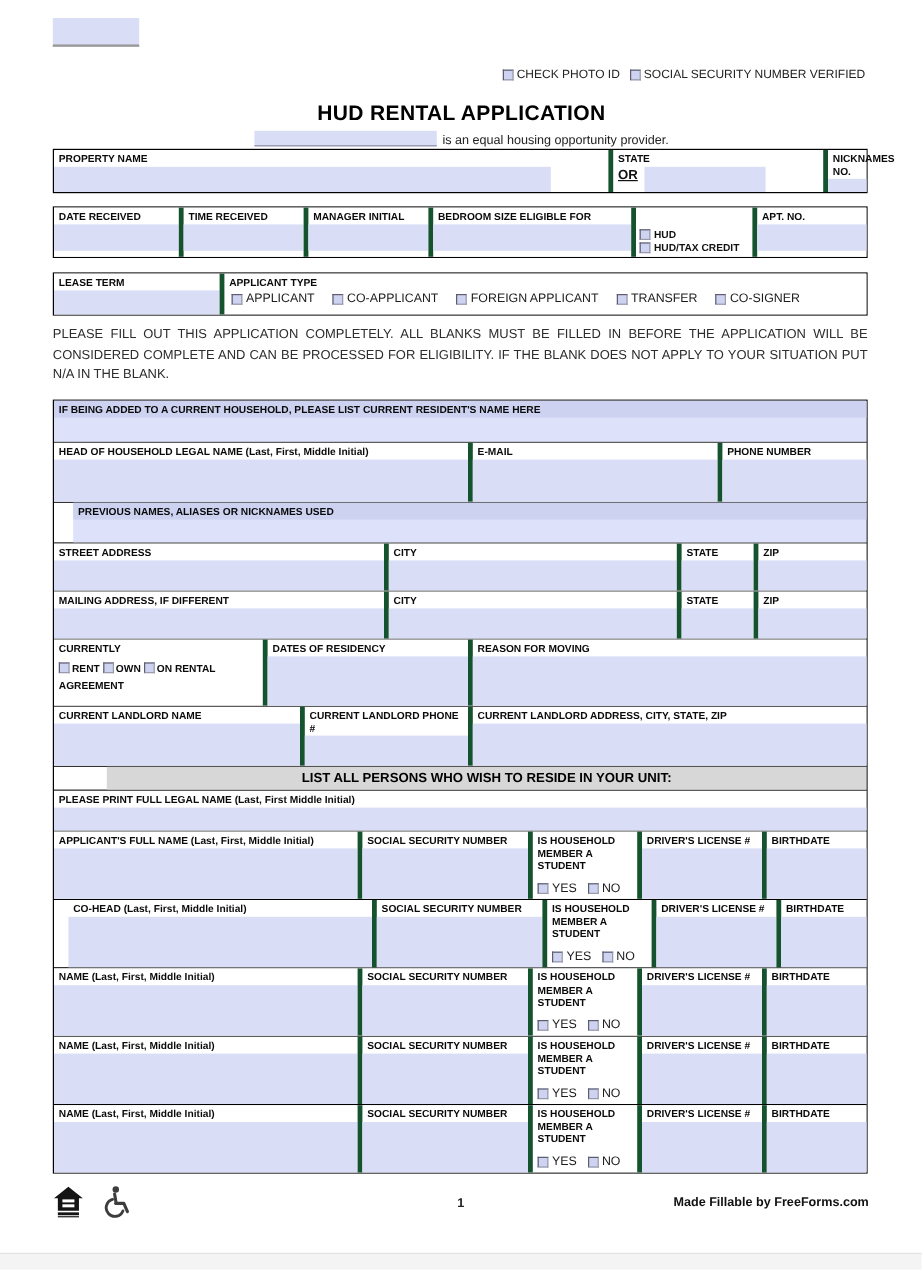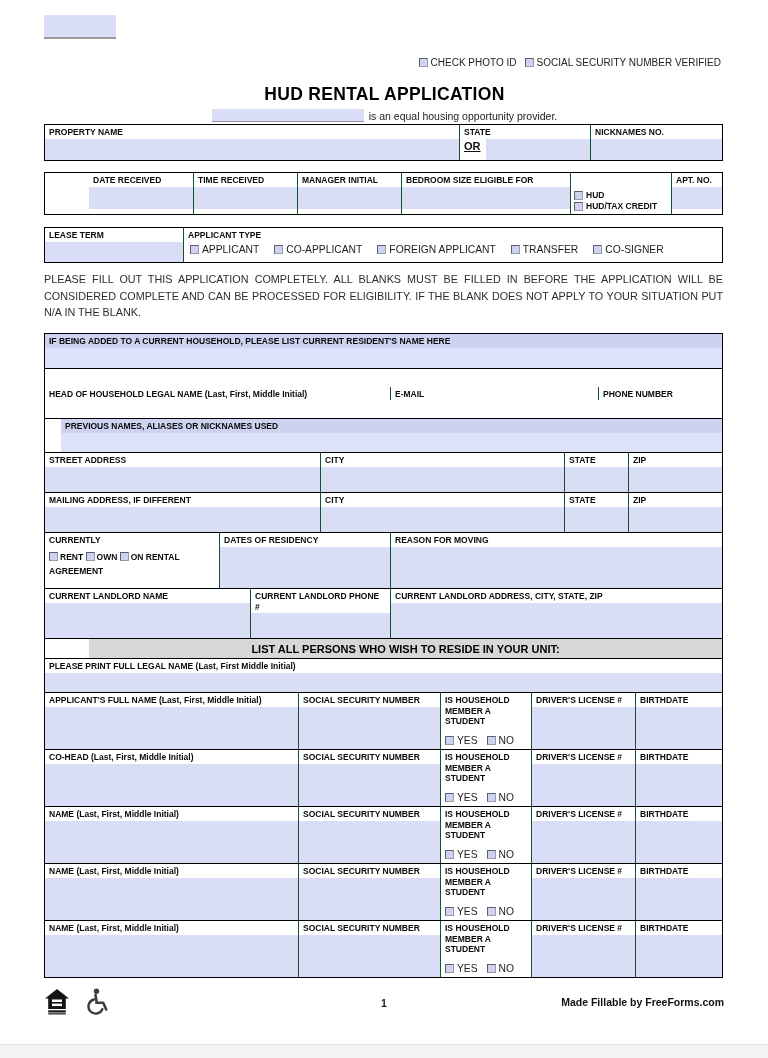--- a/index.html
+++ b/index.html
@@ -17,21 +17,21 @@
   .cbpair{display:flex;align-items:center;gap:3px;}
 
   .title{position:absolute;top:84px;left:0;right:0;text-align:center;font-size:17.5px;font-weight:bold;letter-spacing:.3px;color:#000;}
   .subtitle{position:absolute;top:109px;left:0;right:0;text-align:center;font-size:10.5px;color:#222;}
   .blank-field{display:inline-block;width:152px;height:12px;background:#d9def6;border-bottom:1.5px solid #8d8da5;vertical-align:-2px;margin-right:5px;}
 
   
   .tbl{position:absolute;left:0;width:679px;border:1.6px solid #000;box-sizing:border-box;background:#fff;}
   .trow{display:flex;border-top:1px solid #000;box-sizing:border-box;}
   .trow:first-child{border-top:none;}
-  .cell{border-left:1px solid #14532d;box-sizing:border-box;display:flex;flex-direction:column;min-width:0;background:#fff;}
+  .cell{border-left:4px solid #14532d;box-sizing:border-box;display:flex;flex-direction:column;min-width:0;background:#fff;}
   .cell:first-child{border-left:none;}
   .lbl{font-weight:bold;font-size:8.5px;line-height:1.25;color:#0a0a0a;padding:2px 4px 1px;}
   .fill{background:#d9def6;}
   .grow{flex:1 1 auto;}
   .inset{margin-bottom:5px;}
   .cb{display:inline-block;width:9px;height:9px;background:#cdd3f1;border:1px solid #9a9aa8;border-top-color:#5d5d6e;border-left-color:#5d5d6e;box-sizing:border-box;flex:0 0 auto;}
 
   
   .state-val{display:flex;flex:1 1 auto;align-items:stretch;}
   .or{font-weight:bold;font-size:11px;text-decoration:underline;padding:1px 5px 0 4px;}
@@ -81,41 +81,41 @@
     </span>
   </div>
 
   <div class="title">HUD RENTAL APPLICATION</div>
 
   <div class="subtitle">
     <span class="blank-field"></span><span>is an equal housing opportunity provider.</span>
   </div>
 
   <div class="tbl" style="top:124px;height:37px;">
-    <div class="trow" style="height:100%;">
+    <div class="trow" style="height:100%;gap:48px;">
       <div class="cell" style="flex:0 0 414px;">
         <div class="lbl">PROPERTY NAME</div>
         <div class="fill grow"></div>
       </div>
       <div class="cell" style="flex:0 0 131px;">
         <div class="lbl">STATE</div>
         <div class="state-val">
           <span class="or">OR</span>
           <span class="fill grow"></span>
         </div>
       </div>
       <div class="cell" style="flex:1;">
         <div class="lbl">NICKNAMES NO.</div>
         <div class="fill grow"></div>
       </div>
     </div>
   </div>
 
   <div class="tbl" style="top:172px;height:43px;">
-    <div class="trow" style="height:100%;margin-left:44px;">
+    <div class="trow" style="height:100%;">
       <div class="cell" style="flex:0 0 104px;">
         <div class="lbl">DATE RECEIVED</div>
         <div class="fill grow inset"></div>
       </div>
       <div class="cell" style="flex:0 0 104px;">
         <div class="lbl">TIME RECEIVED</div>
         <div class="fill grow inset"></div>
       </div>
       <div class="cell" style="flex:0 0 104px;">
         <div class="lbl">MANAGER INITIAL</div>
@@ -182,21 +182,21 @@
 
   <div class="tbl" style="top:333px;">
 
     <div class="trow" style="height:34px;">
       <div class="cell blue-row" style="flex:1;">
         <div class="lbl lbl-blue">IF BEING ADDED TO A CURRENT HOUSEHOLD, PLEASE LIST CURRENT RESIDENT'S NAME HERE</div>
         <div class="grow"></div>
       </div>
     </div>
 
-    <div class="trow" style="height:50px;align-items:center;">
+    <div class="trow" style="height:50px;">
       <div class="cell" style="flex:0 0 345px;">
         <div class="lbl">HEAD OF HOUSEHOLD LEGAL NAME (Last, First, Middle Initial)</div>
         <div class="fill grow"></div>
       </div>
       <div class="cell" style="flex:0 0 208px;">
         <div class="lbl">E-MAIL</div>
         <div class="fill grow"></div>
       </div>
       <div class="cell" style="flex:1;">
         <div class="lbl">PHONE NUMBER</div>
@@ -317,21 +317,21 @@
         <div class="lbl">DRIVER'S LICENSE #</div>
         <div class="fill grow"></div>
       </div>
       <div class="cell" style="flex:1;">
         <div class="lbl">BIRTHDATE</div>
         <div class="fill grow"></div>
       </div>
     </div>
 
     <div class="trow" style="height:57px;">
-      <div class="cell" style="flex:0 0 253px;">
+      <div class="cell" style="flex:0 0 253px;margin-left:12px;">
         <div class="lbl">CO-HEAD (Last, First, Middle Initial)</div>
         <div class="fill grow"></div>
       </div>
       <div class="cell" style="flex:0 0 142px;">
         <div class="lbl">SOCIAL SECURITY NUMBER</div>
         <div class="fill grow"></div>
       </div>
       <div class="cell" style="flex:0 0 91px;">
         <div class="lbl">IS HOUSEHOLD MEMBER A STUDENT</div>
         <div class="yn">

